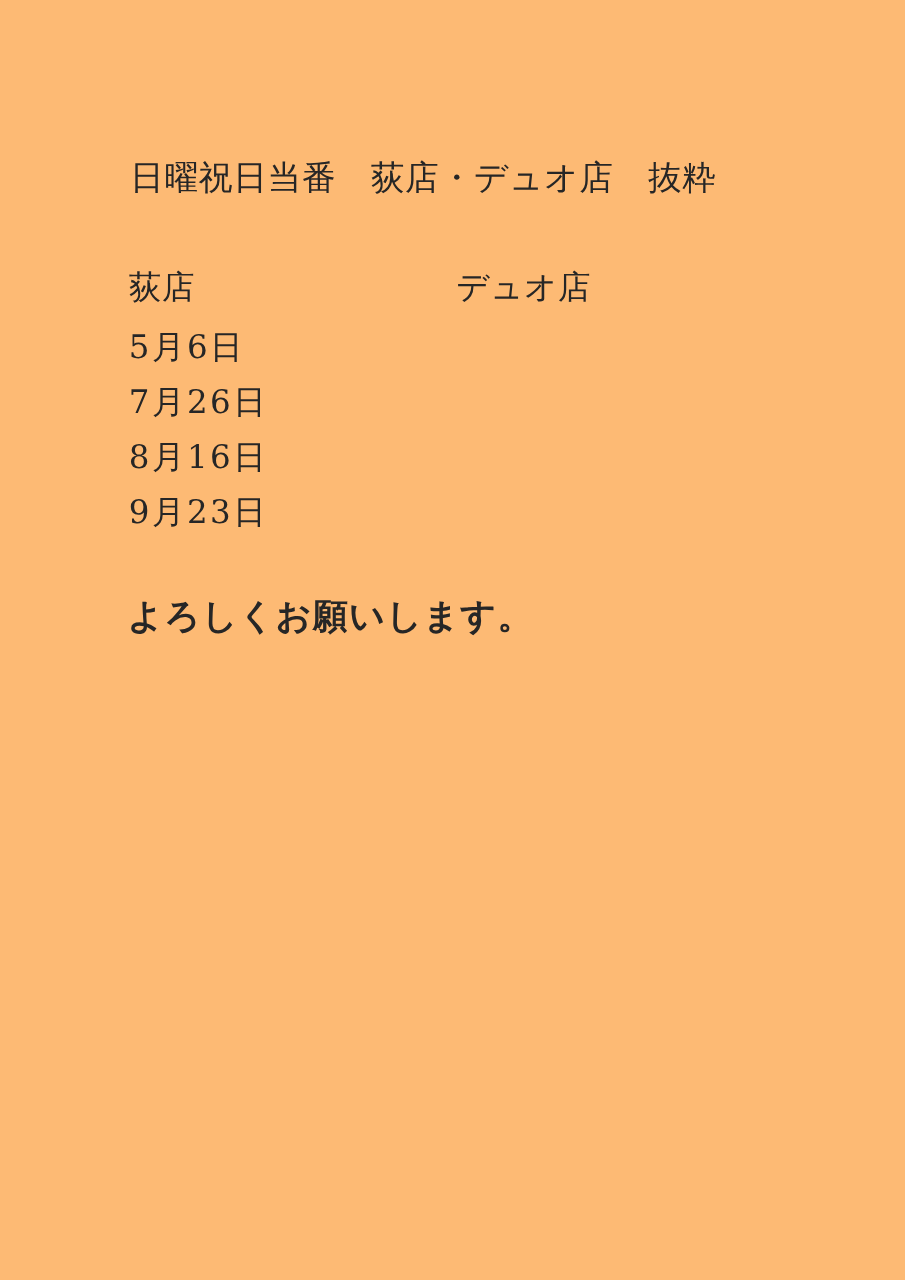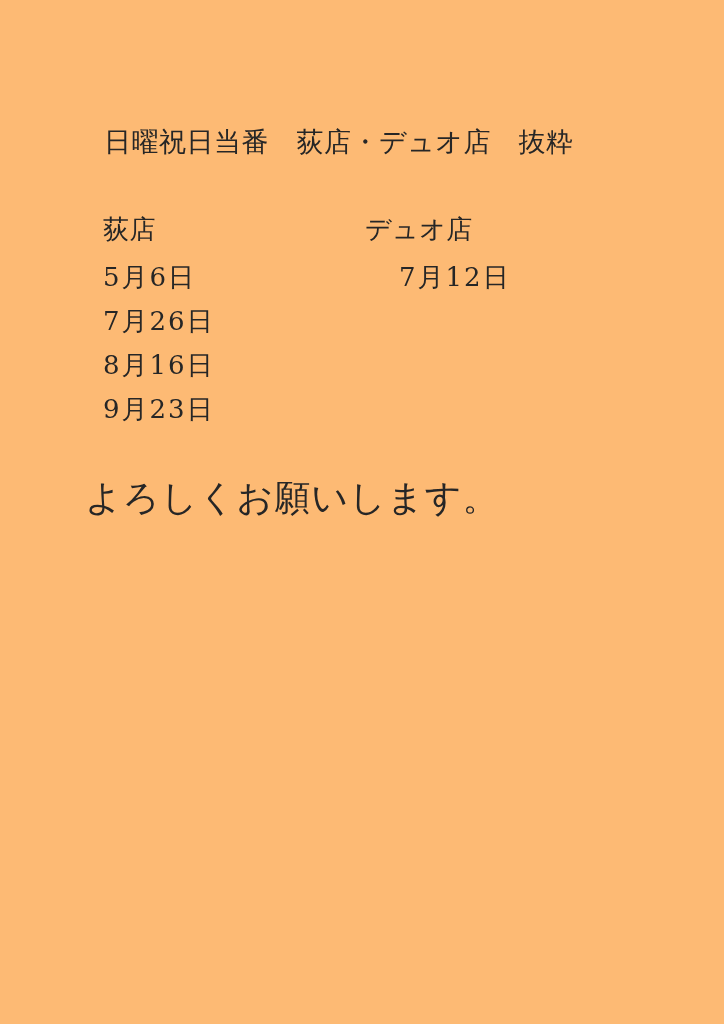--- a/index.html
+++ b/index.html
@@ -41,42 +41,42 @@
     font-size: 26px;
     height: 44px;
     letter-spacing: 2px;
     white-space: pre;
   }
   .col-right .date-line {
     padding-left: 34px;
   }
   .closing {
     position: absolute;
-    left: 85px;
+    left: 102px;
     top: 474px;
     margin: 0;
-    font-size: 36px;
+    font-size: 28px;
     letter-spacing: 1px;
+    font-weight: bold;
   }
 </style>
 </head>
 <body>
 
 <div class="page">
 
   <h1 class="title">日曜祝日当番　荻店・デュオ店　抜粋</h1>
 
   <section class="col col-left">
     <div class="col-header">荻店</div>
     <div class="date-line">5月6日</div>
     <div class="date-line">7月26日</div>
     <div class="date-line">8月16日</div>
     <div class="date-line">9月23日</div>
   </section>
 
   <section class="col col-right">
     <div class="col-header">デュオ店</div>
-    <div class="date-line">7月12日</div>
   </section>
 
   <p class="closing">よろしくお願いします。</p>
 
 </div>
 
 </body></html>

